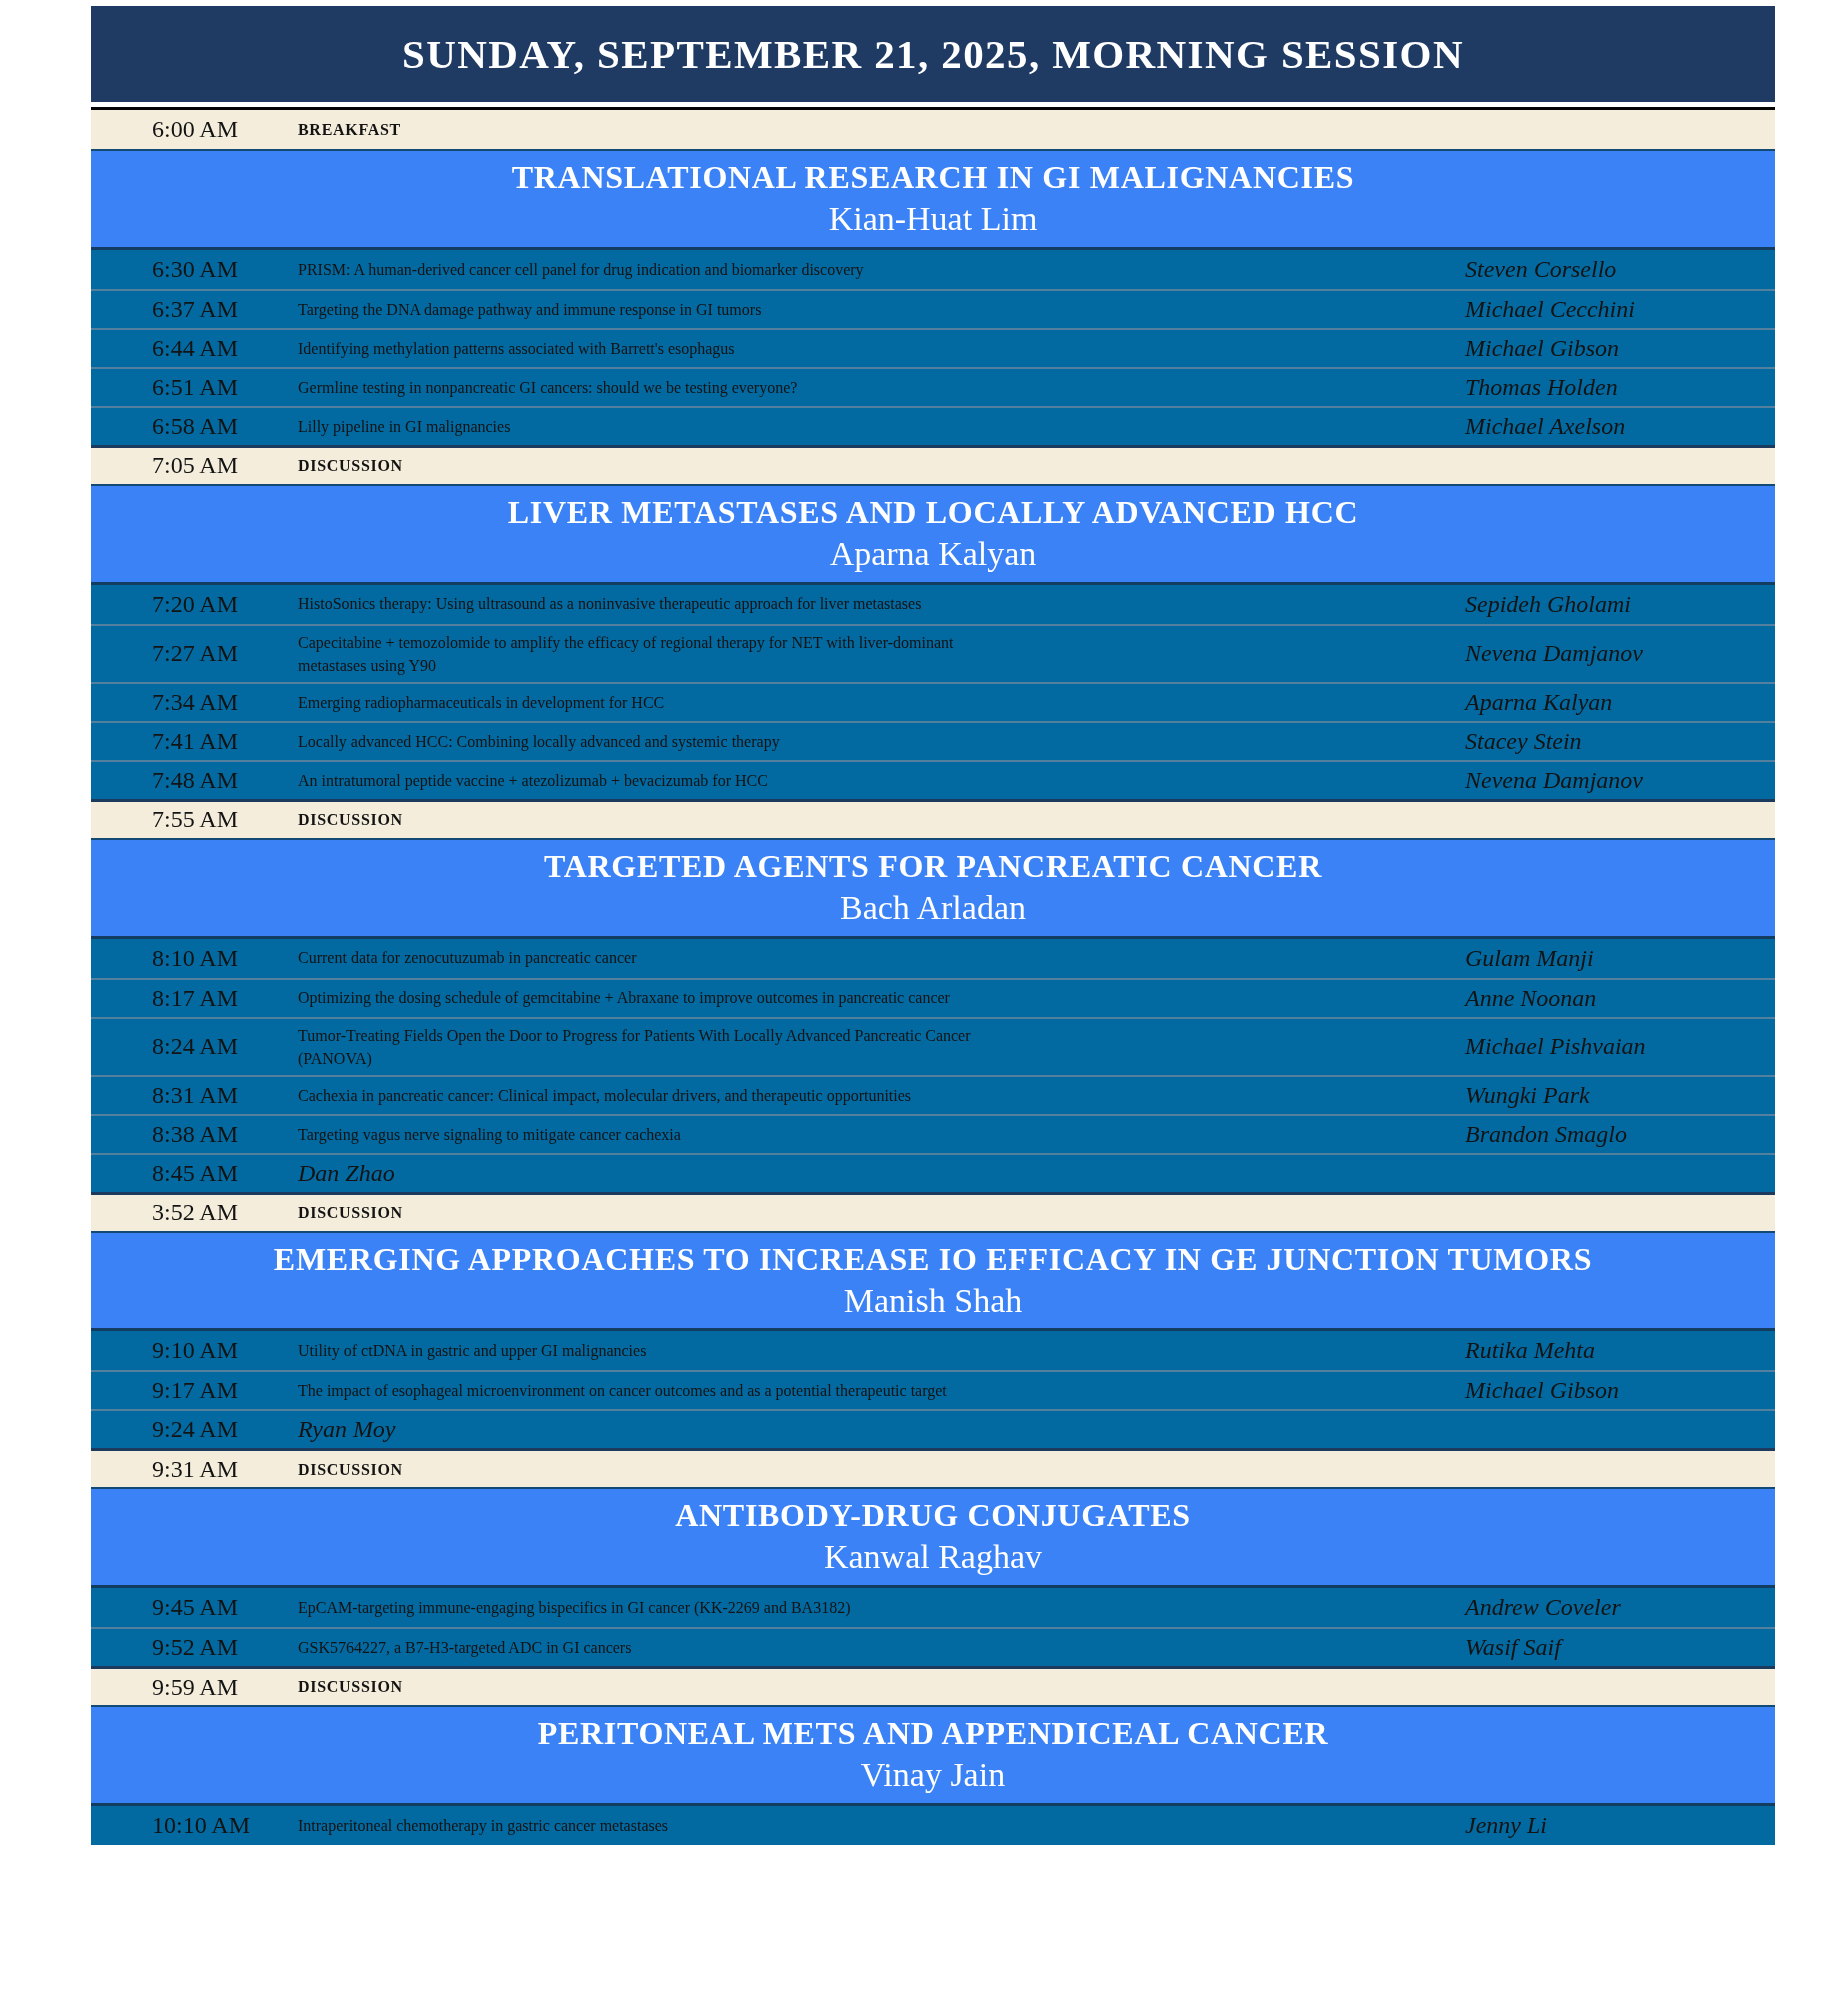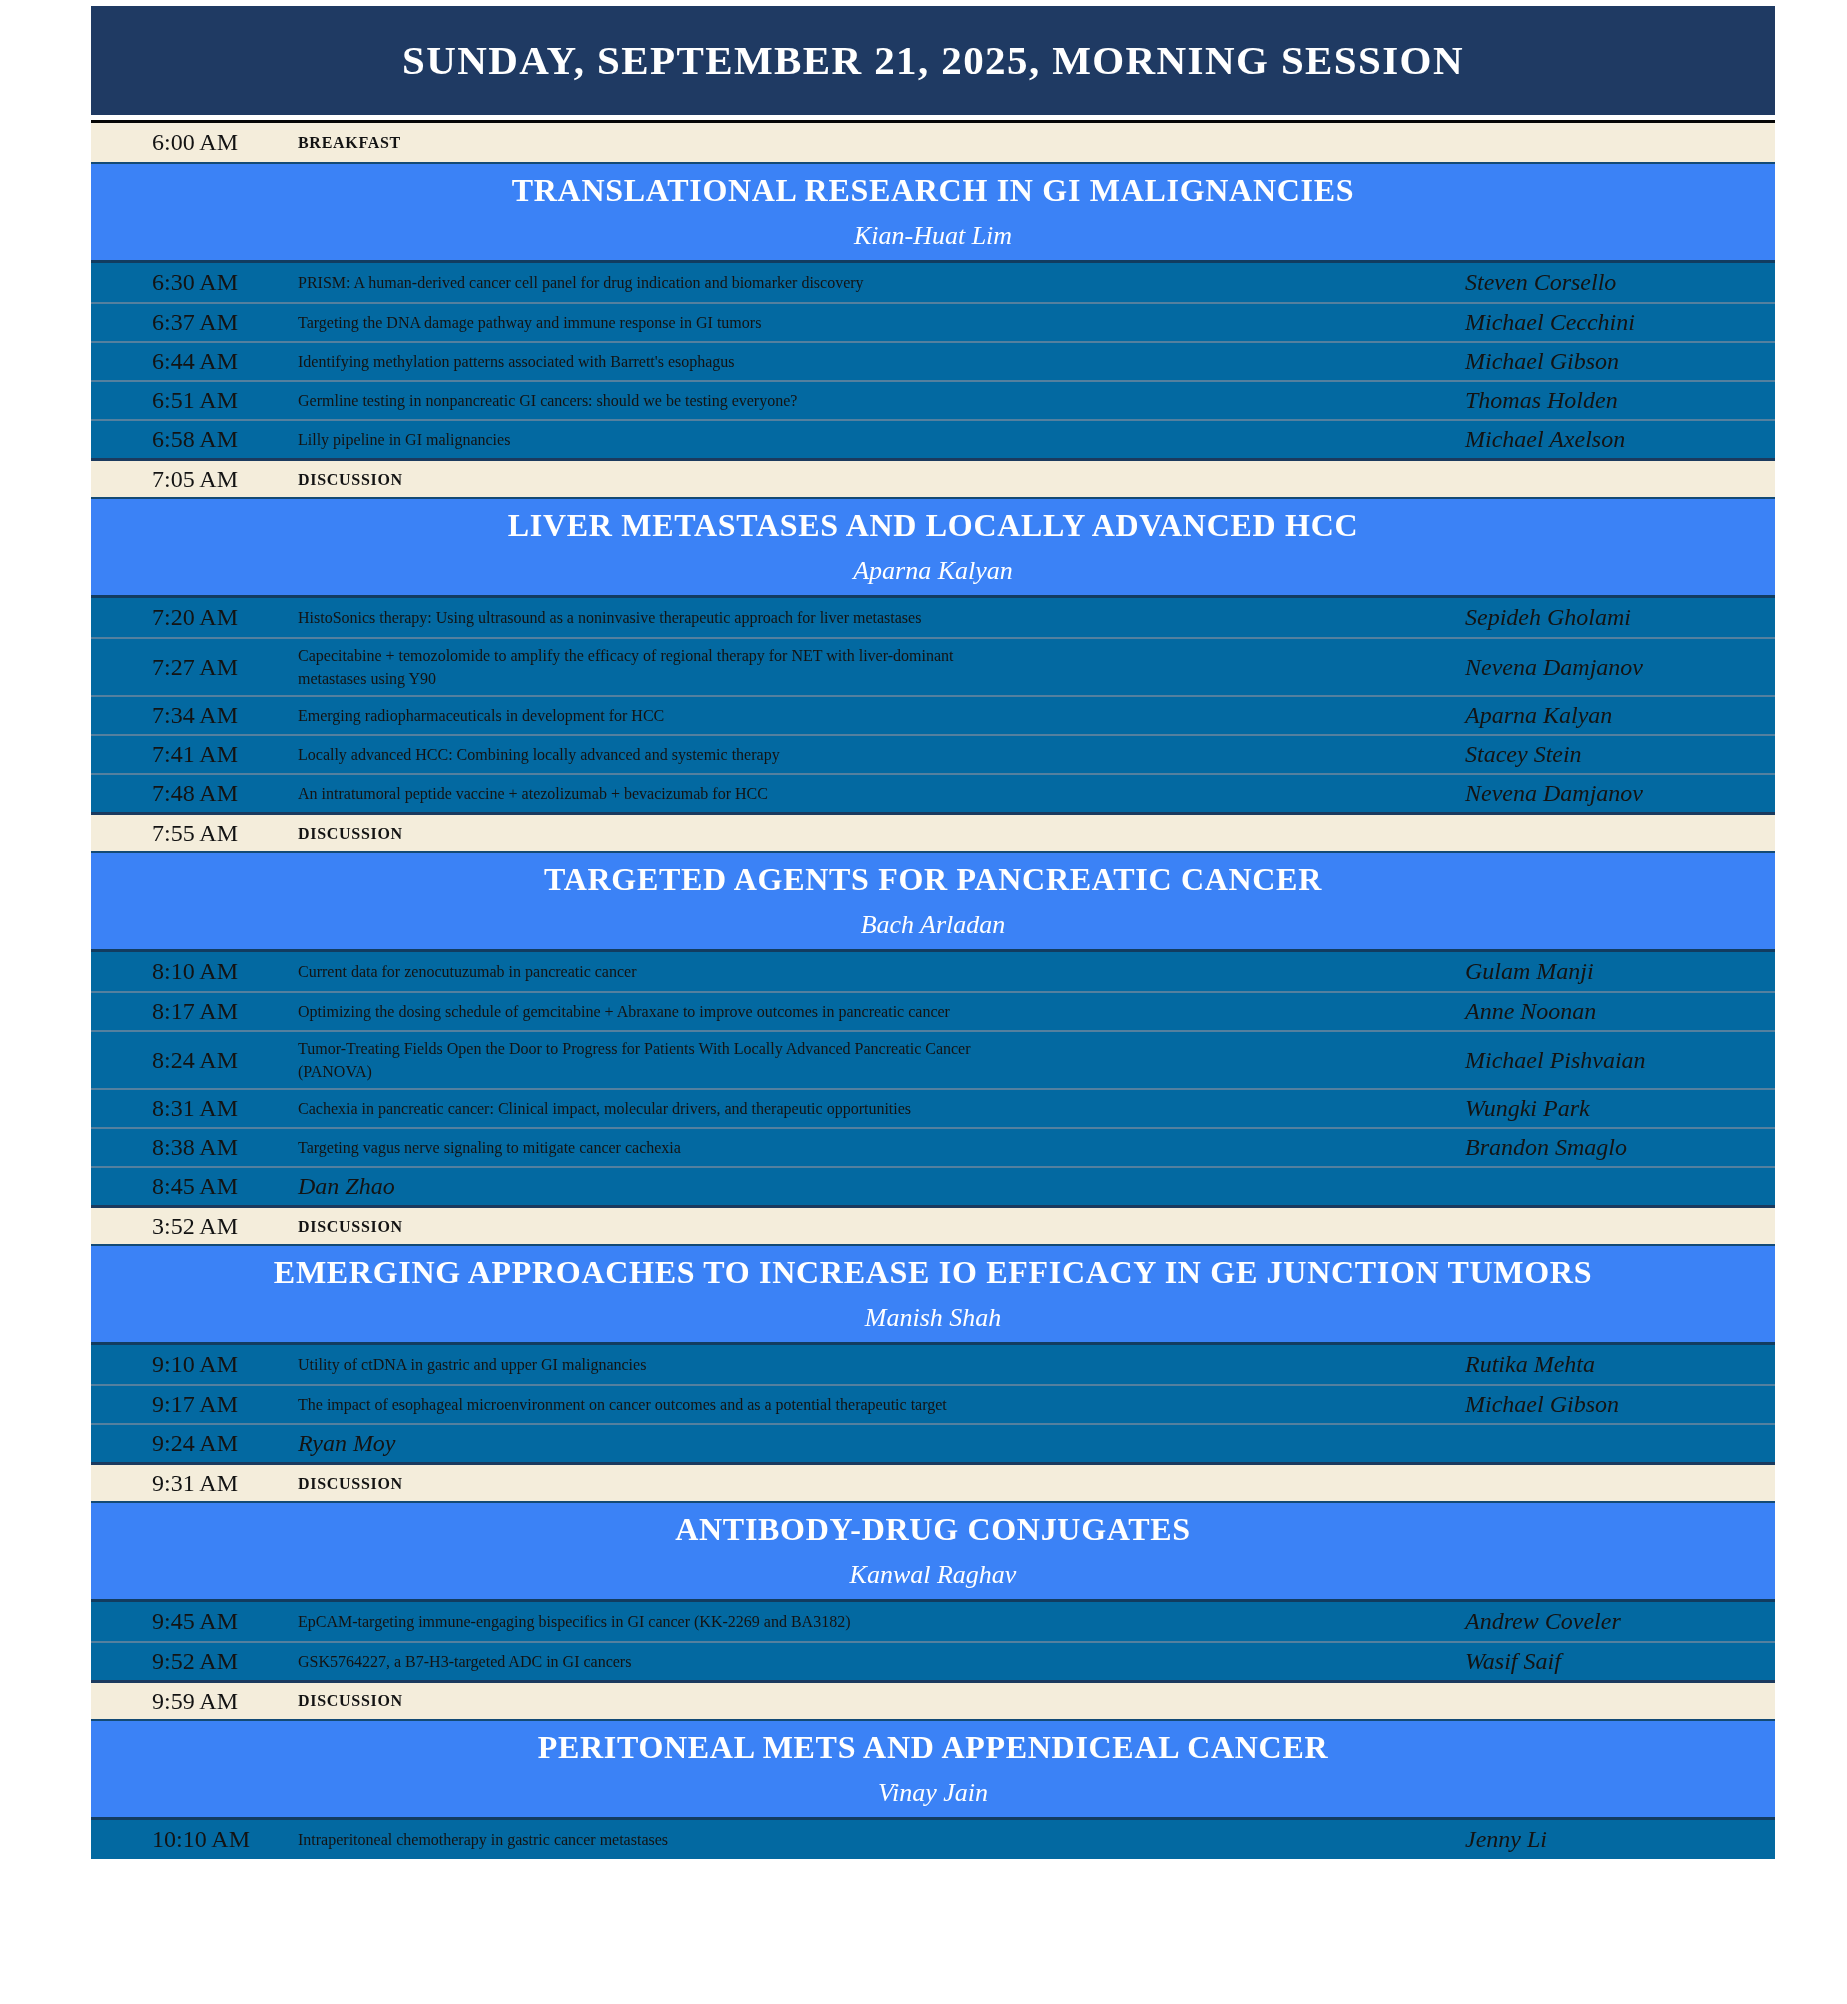--- a/index.html
+++ b/index.html
@@ -6,42 +6,42 @@
   html,body { background:#ffffff; }
   body {
     width:1847px; height:2005px; position:relative;
     font-family:"Liberation Serif", serif; color:#131313;
   }
   .schedule {
     position:absolute; left:91px; top:5.8px; width:1684px;
   }
   
   .banner {
-    background:#1F3A63; color:#ffffff; height:109px;
+    background:#1F3A63; color:#ffffff; height:96px;
     display:flex; align-items:center; justify-content:center;
     font-size:41px; font-weight:bold; letter-spacing:1.4px;
   }
   .black-rule { height:3.6px; background:#050505; margin-top:5px; }
   
   .row { display:flex; align-items:center; min-height:39px; }
   .cell-time  { flex:0 0 159px; padding-left:13px; font-size:24px;margin-left:48px; }
   .cell-main  { flex:1; padding-right:17.4px; font-size:16px; white-space:pre-line; line-height:1.45; }
   .cell-spk   { flex:0 0 310px; font-style:italic; font-size:24px; padding-right:4.3px; }
   .label-bold { font-weight:bold; letter-spacing:0.7px; }
   
   .cream { background:#F4EDDB; }
   .discussion { border-top:3.6px solid #1B3A5E; }
   
   .session {
     background:#3b82f6; color:#ffffff; text-align:center;
     border-top:2.2px solid #134A75; border-bottom:3.6px solid #123C60;
     padding:8px 0 9.4px 0;
   }
   .session-title { font-size:32px; font-weight:bold; letter-spacing:0.7px; line-height:1.15; }
-  .session-chair { font-size:26px; font-style:italic; margin-top:13px; line-height:1.1; }
+  .session-chair { font-size:34px; margin-top:4px; line-height:1.1; }
   
   .talk { background:#0369a1; padding:5px 0; }
   .talk + .talk { border-top:2.2px solid #54809F; }
 </style>
 </head>
 <body>
 
 <div class="schedule">
 
   <div class="banner">

